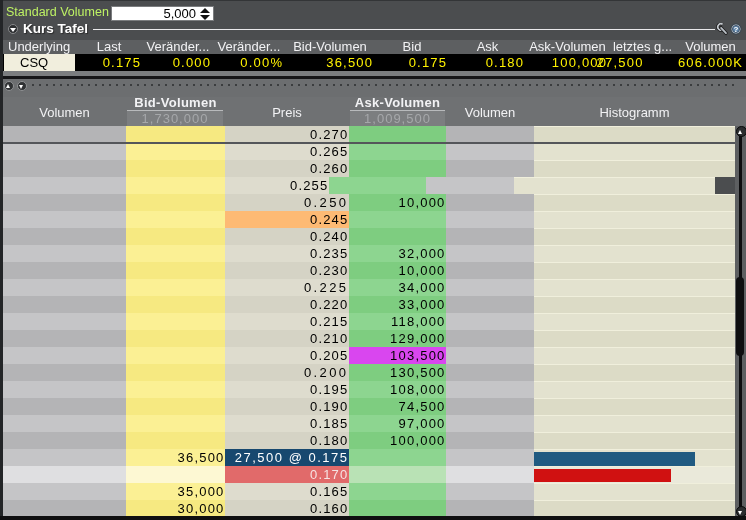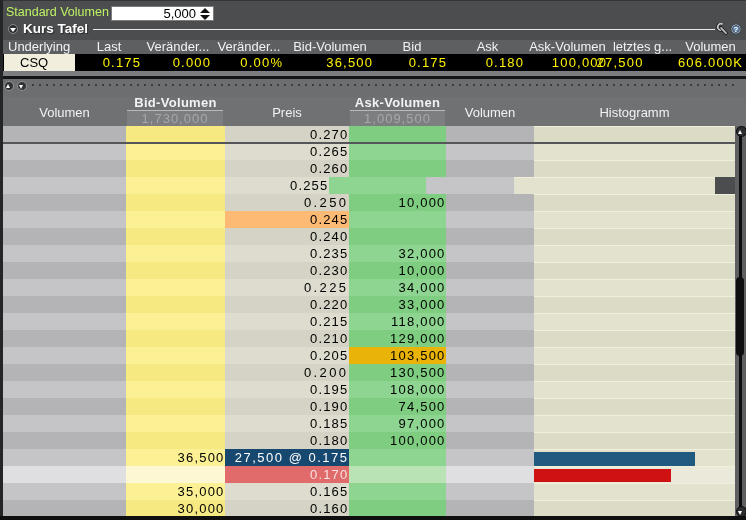--- a/index.html
+++ b/index.html
@@ -187,21 +187,21 @@
     <div class="c r" style="width:99px;background:#f6e981"></div>
     <div class="c r" style="width:124px;background:#d5d3c5">0.210</div>
     <div class="c r" style="width:97px;background:#7ecd80">129,000</div>
     <div class="c" style="width:88px;background:#b4b4b6"></div>
     <div class="c hsep" style="width:201px;background:#dcdbc6;position:relative"></div>
   </div>
 <div class="row" style="top:347px">
     <div class="c" style="width:123px;background:#c5c5c7"></div>
     <div class="c r" style="width:99px;background:#fbf094"></div>
     <div class="c r" style="width:124px;background:#dedcce">0.205</div>
-    <div class="c r" style="width:97px;background:#eab308">103,500</div>
+    <div class="c r" style="width:97px;background:#d946ef">103,500</div>
     <div class="c" style="width:88px;background:#c5c5c7"></div>
     <div class="c hsep" style="width:201px;background:#e3e2cf;position:relative"></div>
   </div>
 <div class="row" style="top:364px">
     <div class="c" style="width:123px;background:#b4b4b6"></div>
     <div class="c r" style="width:99px;background:#f6e981"></div>
     <div class="c r b" style="width:124px;background:#d5d3c5">0.200</div>
     <div class="c r" style="width:97px;background:#7ecd80">130,500</div>
     <div class="c" style="width:88px;background:#b4b4b6"></div>
     <div class="c hsep" style="width:201px;background:#dcdbc6;position:relative"></div>

